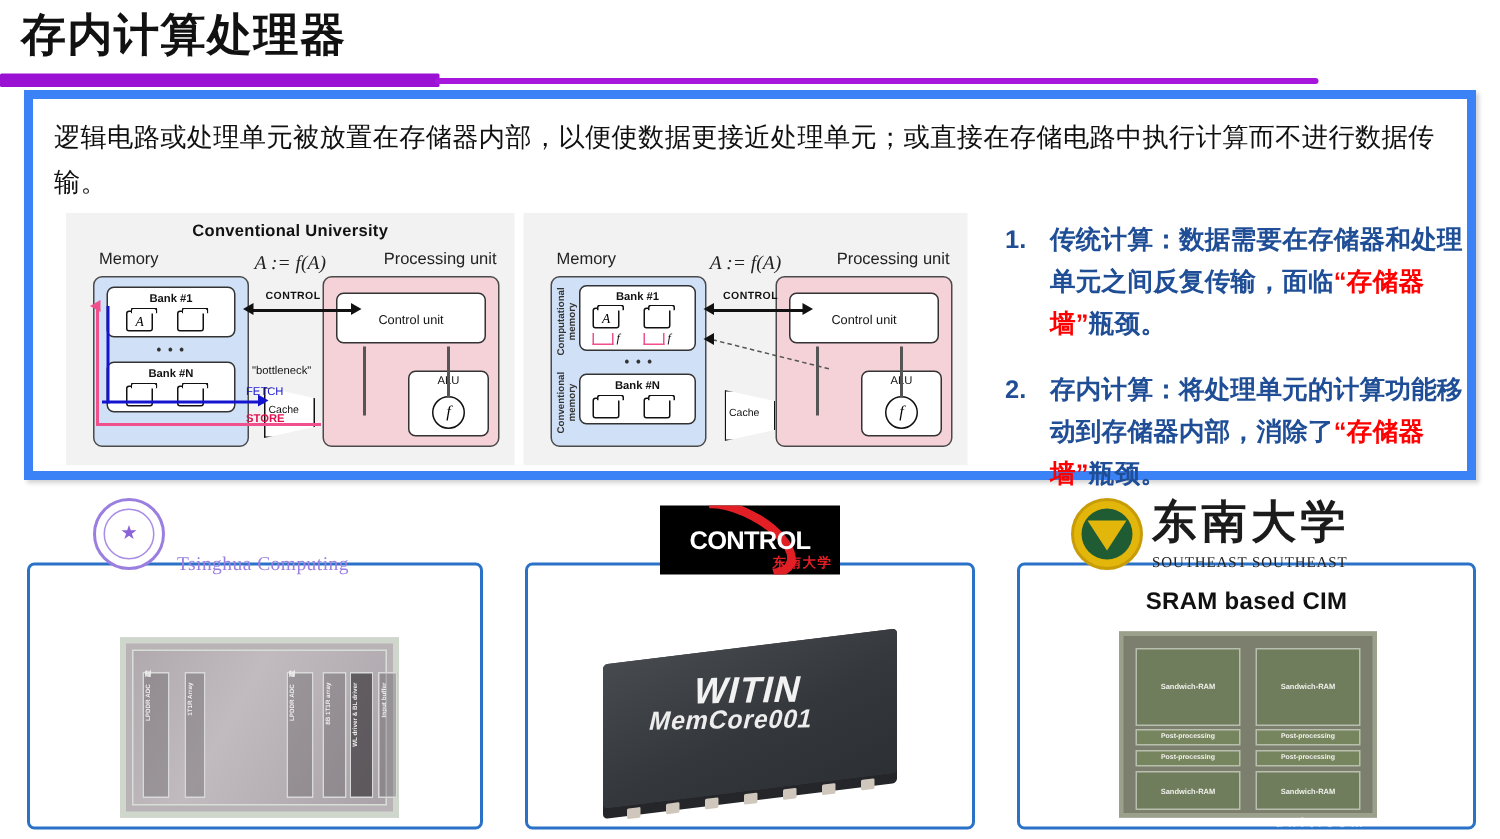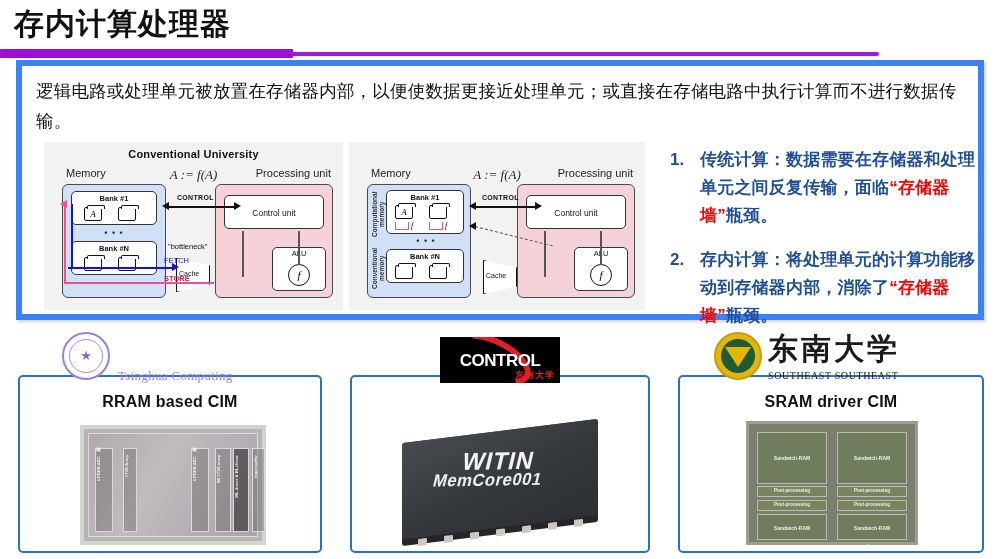--- a/index.html
+++ b/index.html
@@ -429,21 +429,20 @@
       <div class="bullet-txt"><span>传统计算：数据需要在存储器和处理单元之间反复传输，面临</span><span class="hl">“存储器墙”</span><span>瓶颈。</span></div>
     </div>
     <div class="bullet">
       <div class="bullet-num">2.</div>
       <div class="bullet-txt"><span>存内计算：将处理单元的计算功能移动到存储器内部，消除了</span><span class="hl">“存储器墙”</span><span>瓶颈。</span></div>
     </div>
   </div>
 </div>
 
 <div class="panel p1">
-  <div class="panel-title">RRAM based CIM</div>
   <div class="die-rram">
     <div class="die-rram-inner">
       <div class="die-blk" style="left:6px; top:14px; width:18px; height:84px;">
           <div class="die-vlabel">LPDDR ADC 阵列</div>
         </div>
       <div class="die-blk" style="left:34px; top:14px; width:14px; height:84px;">
           <div class="die-vlabel">1T1R Array</div>
         </div>
       <div class="die-blk" style="left:102px; top:14px; width:18px; height:84px;">
           <div class="die-vlabel">LPDDR ADC 阵列</div>
@@ -473,21 +472,21 @@
       <div class="chip-pin" style="left:68px;  top:98px;"></div>
       <div class="chip-pin" style="left:94px;  top:98px;"></div>
       <div class="chip-pin" style="left:120px; top:98px;"></div>
       <div class="chip-pin" style="left:146px; top:98px;"></div>
       <div class="chip-pin" style="left:172px; top:98px;"></div>
     </div>
   </div>
 </div>
 
 <div class="panel p3">
-  <div class="panel-title">SRAM driver CIM</div>
+  <div class="panel-title">SRAM based CIM</div>
   <div class="die-sram">
     <div class="sram-quad" style="left:8px;  top:8px;  width:70px; height:52px;">
         <div class="sram-lbl" style="top:22px;">Sandwich-RAM</div>
       </div>
     <div class="sram-quad" style="left:88px; top:8px;  width:70px; height:52px;">
         <div class="sram-lbl" style="top:22px;">Sandwich-RAM</div>
       </div>
     <div class="sram-pp" style="left:8px;  top:62px; width:70px;">
         <span>Post-processing</span>
       </div>

